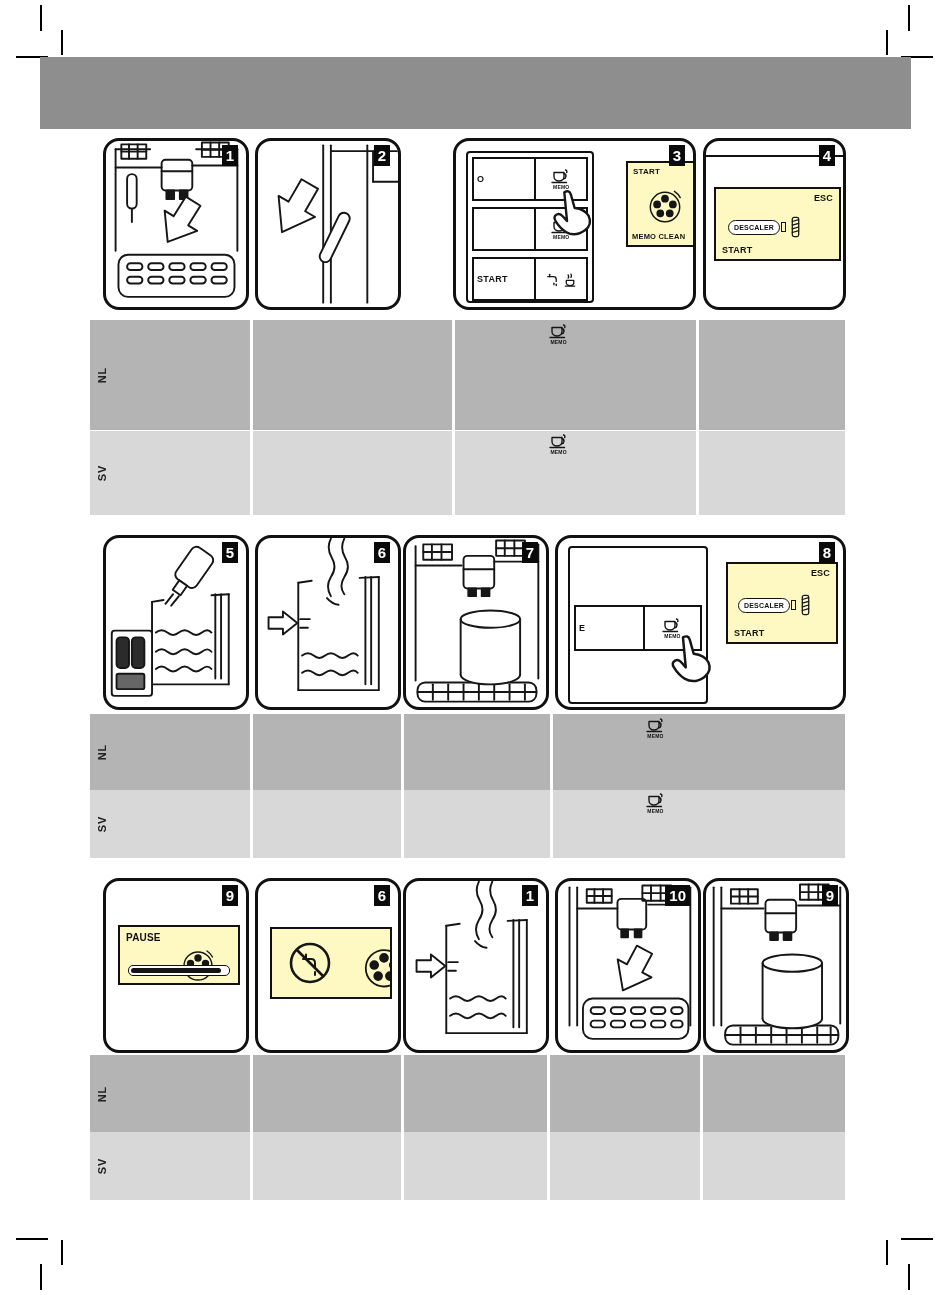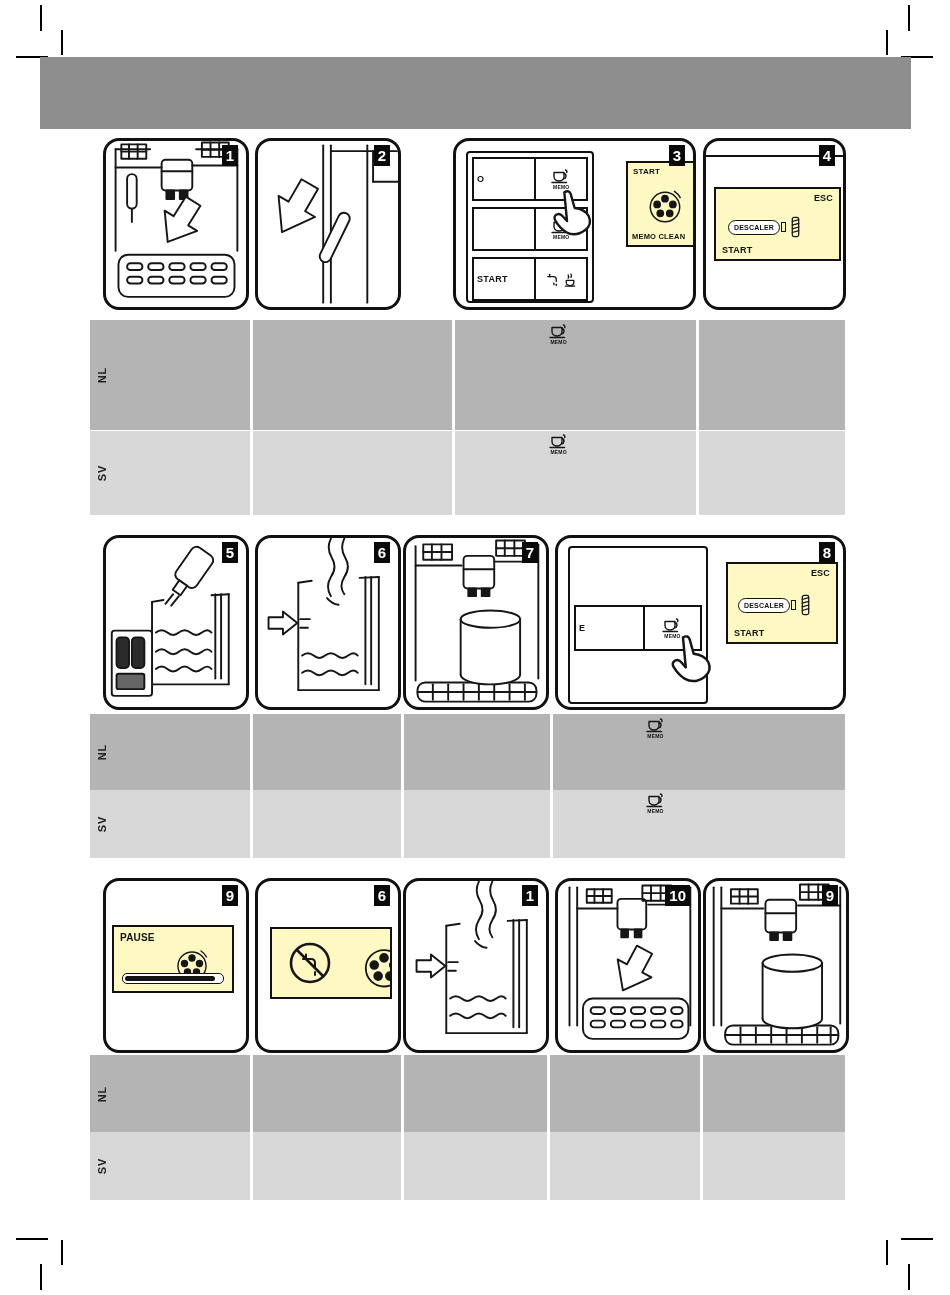--- a/index.html
+++ b/index.html
@@ -402,21 +402,21 @@
             <path d="M15 4.5 a3 2.8 0 0 1 -0.5 5.4"></path>
             <line x1="3" y1="13.5" x2="17.5" y2="13.5"></line>
             <path d="M16.5 1 q2 0.8 1.2 2.6"></path>
           </svg>
           <span class="memo-label">MEMO</span>
         </span>
     </span>
   </div>
 
   <div class="panel" style="left:103px;top:878px;width:146px;height:175px">
-    <div class="screen" style="left:6px;top:44px;width:122px;height:68px">
+    <div class="screen" style="left:12px;top:44px;width:122px;height:60px">
       <span class="scr-text" style="top:5px;left:6px;font-size:10px">PAUSE</span>
       <svg class="line thin abs" style="left:58px;top:18px" width="40" height="40" viewBox="0 0 40 40">
         <circle cx="20" cy="21" r="14"></circle>
         <circle cx="20" cy="13" r="3" style="fill:#161616"></circle>
           <circle cx="27.5" cy="18.5" r="3" style="fill:#161616"></circle>
           <circle cx="24.5" cy="27" r="3" style="fill:#161616"></circle>
           <circle cx="15.5" cy="27" r="3" style="fill:#161616"></circle>
           <circle cx="12.5" cy="18.5" r="3" style="fill:#161616"></circle>
         <path d="M29 6 a16 16 0 0 1 5.5 6"></path>
       </svg>

